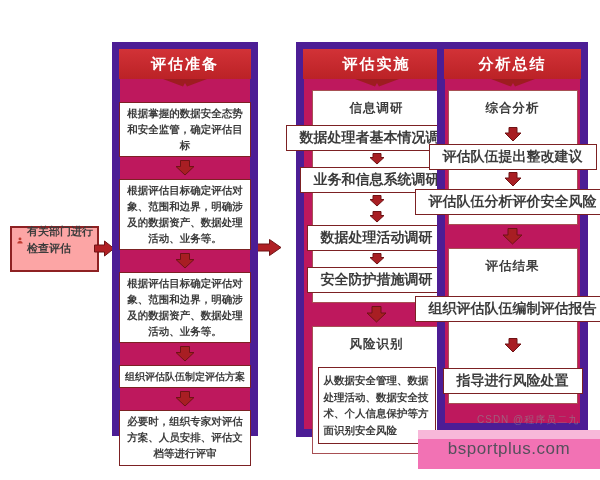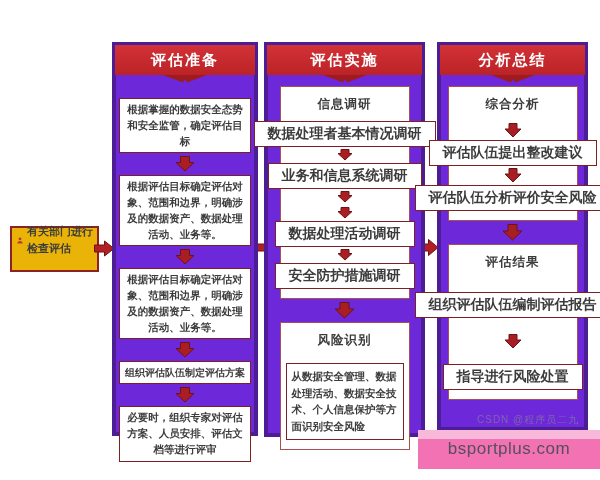--- a/index.html
+++ b/index.html
@@ -4,28 +4,28 @@
 <style>
   html,body{margin:0;padding:0;background:#ffffff;}
   *{box-sizing:border-box;}
   .canvas{
     position:relative;width:600px;height:480px;background:#ffffff;overflow:hidden;
     font-family:"Liberation Sans","DejaVu Sans",sans-serif;color:#3c3c3c;
   }
   
   .start-box{
     position:absolute;left:10px;top:226px;width:89px;height:46px;
-    border:2px solid #8e2123;background:#eab308;
+    border:2px solid #8e2123;background:#fca5a5;
     display:flex;align-items:center;gap:4px;padding:3px 4px 21px 5px;
   }
   .start-label{font-size:11px;font-weight:bold;line-height:1.55;white-space:nowrap;}
   
-  .col{position:absolute;top:42px;border:4px solid #4c1d95;background:#6d28d9;}
+  .col{position:absolute;top:42px;border:8px solid #4c1d95;background:#be185d;}
   .col1{left:112px;width:146px;height:394px;}
-  .col2{left:264px;width:161px;height:395px;}
+  .col2{left:296px;width:161px;height:395px;}
   .col3{left:437px;width:151px;height:389px;}
   .banner{
     position:relative;height:30px;margin:-1px -1px 0 -1px;
     background:linear-gradient(180deg,#d23237,#bb2226);
     display:flex;align-items:center;justify-content:center;
   }
   .banner-text{color:#fff;font-size:15px;font-weight:bold;letter-spacing:2px;}
   .banner-fold{position:absolute;left:50%;top:100%;transform:translateX(-50%);}
   .col-body{display:flex;flex-direction:column;align-items:center;}
   .col1 .col-body{padding:23px 6px 8px;}

